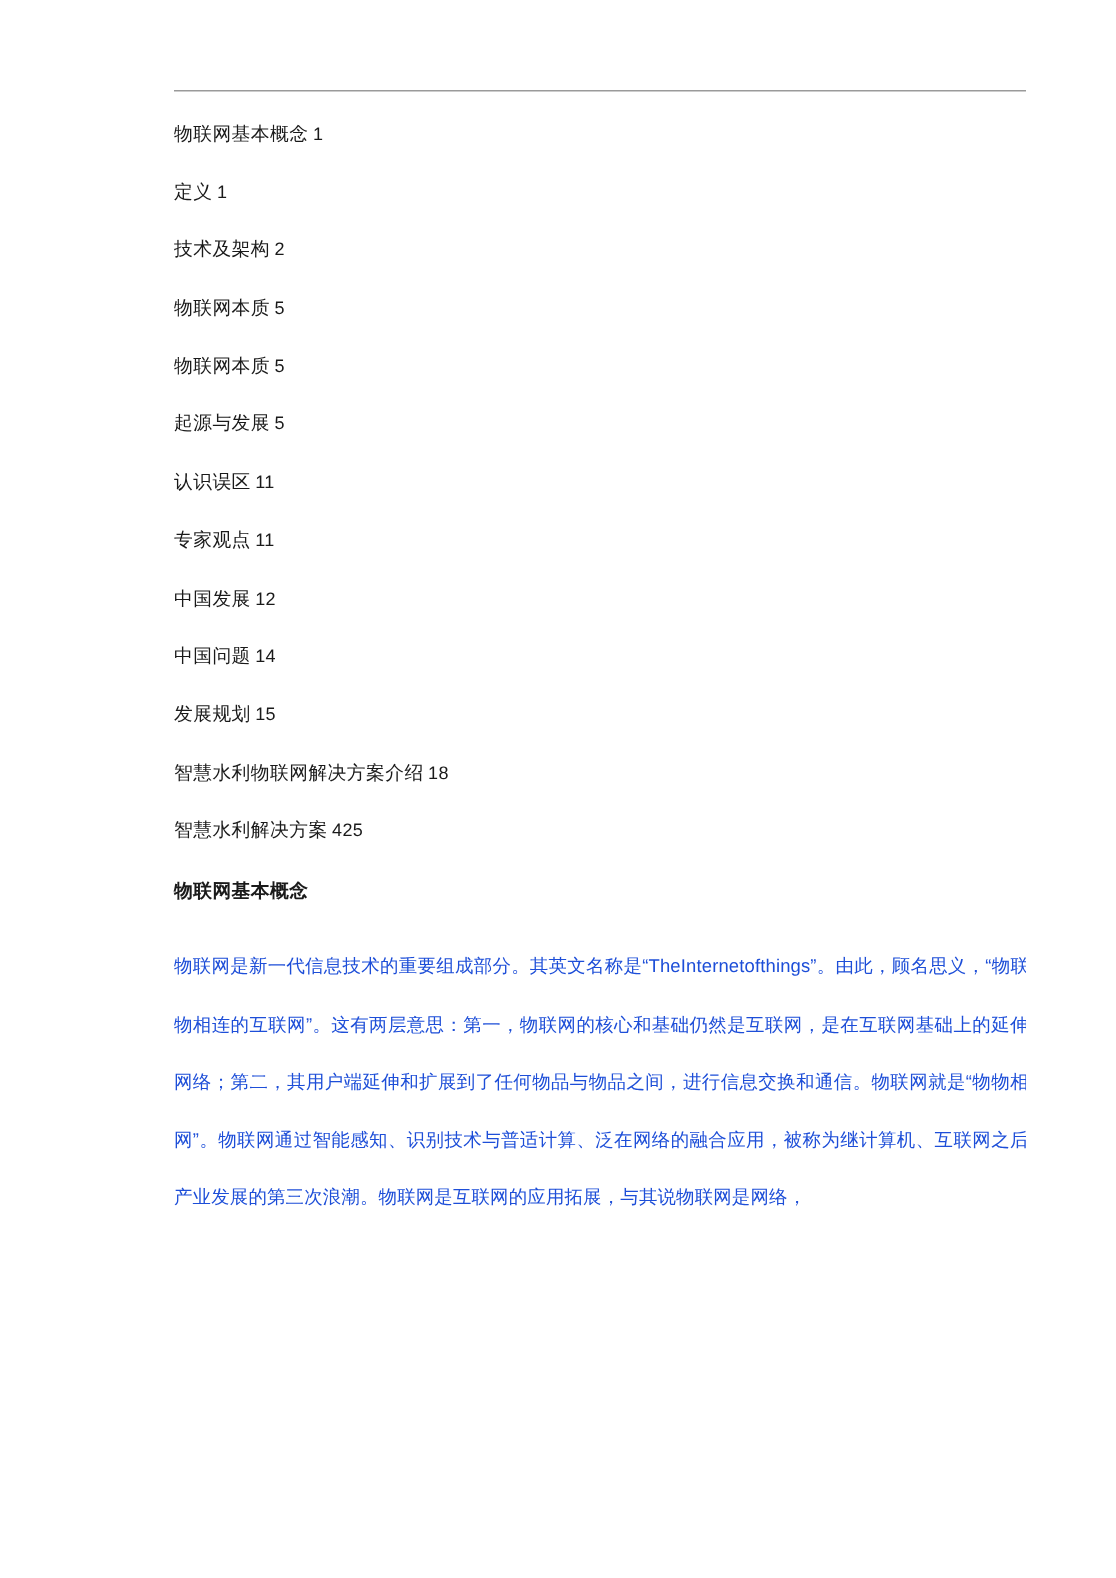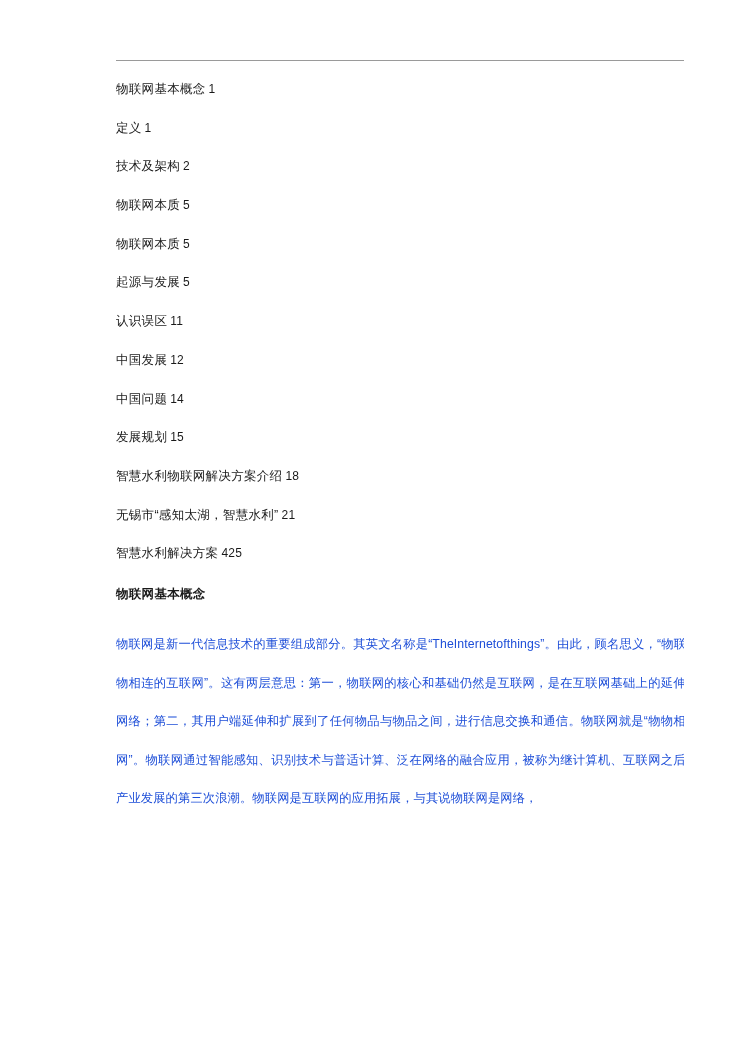--- a/index.html
+++ b/index.html
@@ -94,33 +94,33 @@
       <li class="toc-entry">
         <span class="toc-title">物联网本质</span><span class="toc-page">5</span>
       </li>
       <li class="toc-entry">
         <span class="toc-title">起源与发展</span><span class="toc-page">5</span>
       </li>
       <li class="toc-entry">
         <span class="toc-title">认识误区</span><span class="toc-page">11</span>
       </li>
       <li class="toc-entry">
+        <span class="toc-title">专家观点</span><span class="toc-page">11</span>
+      </li>
+      <li class="toc-entry">
         <span class="toc-title">中国发展</span><span class="toc-page">12</span>
       </li>
       <li class="toc-entry">
         <span class="toc-title">中国问题</span><span class="toc-page">14</span>
       </li>
       <li class="toc-entry">
         <span class="toc-title">发展规划</span><span class="toc-page">15</span>
       </li>
       <li class="toc-entry">
         <span class="toc-title">智慧水利物联网解决方案介绍</span><span class="toc-page">18</span>
-      </li>
-      <li class="toc-entry">
-        <span class="toc-title">无锡市“感知太湖，智慧水利”</span><span class="toc-page">21</span>
       </li>
       <li class="toc-entry">
         <span class="toc-title">智慧水利解决方案</span><span class="toc-page">425</span>
       </li>
     </ul>
 
     <div class="section-heading">物联网基本概念</div>
 
     <p class="body-text">物联网是新一代信息技术的重要组成部分。其英文名称是“TheInternetofthings”。由此，顾名思义，“物联网就是物物相连的互联网”。这有两层意思：第一，物联网的核心和基础仍然是互联网，是在互联网基础上的延伸和扩展的网络；第二，其用户端延伸和扩展到了任何物品与物品之间，进行信息交换和通信。物联网就是“物物相连的互联网”。物联网通过智能感知、识别技术与普适计算、泛在网络的融合应用，被称为继计算机、互联网之后世界信息产业发展的第三次浪潮。物联网是互联网的应用拓展，与其说物联网是网络，</p>
 

